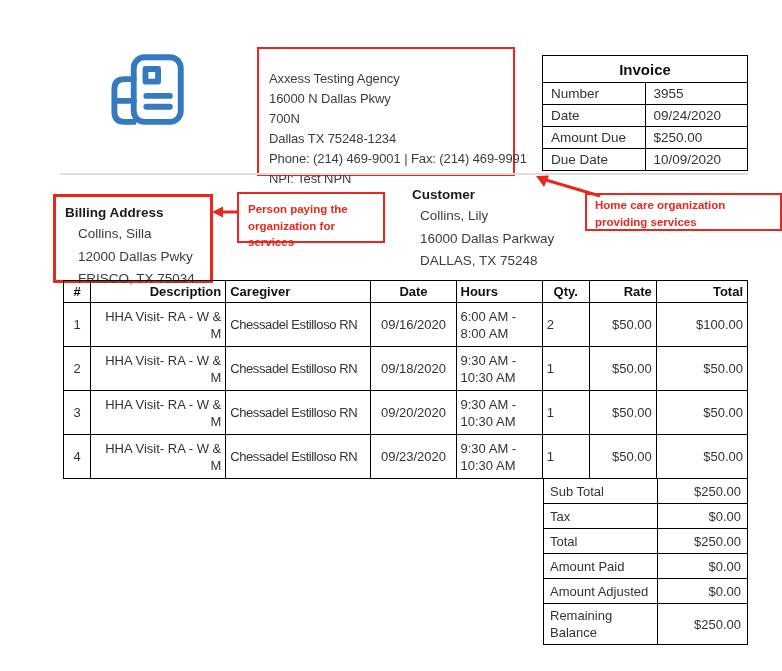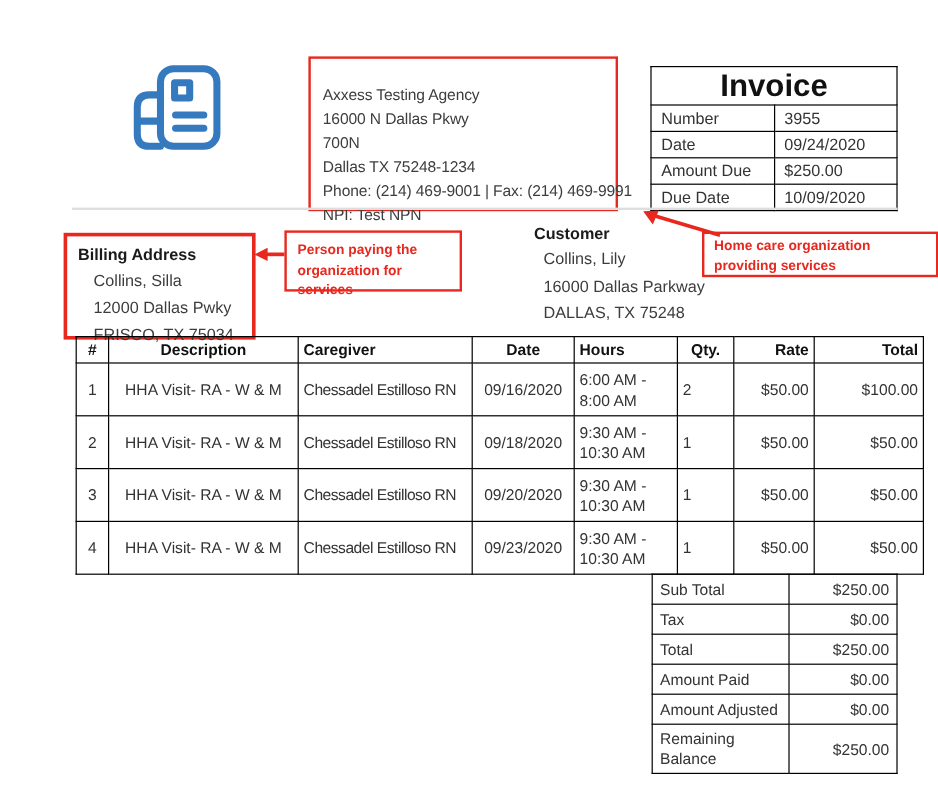--- a/index.html
+++ b/index.html
@@ -15,55 +15,55 @@
     position:absolute; left:257px; top:47px; width:258px; height:129px;
     border:2px solid #e8281e; padding:20px 4px 0 10px;
   }
   .agency-box div { font-size:13px; line-height:20px; letter-spacing:-0.1px; white-space:nowrap; color:#3d3d3d; }
   
   .invoice-meta {
     position:absolute; left:542px; top:55px; width:206px;
     border-collapse:collapse; table-layout:fixed;
   }
   .invoice-meta th, .invoice-meta td { border:1px solid #000; font-size:13.5px; }
-  .invoice-meta th.title { height:27px; font-size:26px; font-weight:bold; color:#111; text-align:center; }
+  .invoice-meta th.title { height:27px; font-size:15px; font-weight:bold; color:#111; text-align:center; }
   .invoice-meta td { height:22px; padding-left:8px; color:#333; }
   .invoice-meta td.lbl { width:108px; }
   
   .divider { position:absolute; left:60px; top:173px; width:688px; height:2px; background:#dedede; }
   
   .billing-box {
     position:absolute; left:53px; top:178px; width:160px; height:89px;
     border:3px solid #e8281e; padding:5px 0 0 9px;margin-top:16px;
   }
   .party-heading { font-size:13.5px; font-weight:bold; color:#1a1a1a; line-height:21px; white-space:nowrap; }
   .party-line { font-size:13.5px; color:#3d3d3d; line-height:22.5px; margin-left:13px; white-space:nowrap; }
   
-  .customer-block { position:absolute; left:445px; top:184px; }
+  .customer-block { position:absolute; left:412px; top:184px; }
   .customer-block .party-line { margin-left:8px; }
   
   .note {
     position:absolute; border:2px solid #e8281e; color:#e8281e;
     font-size:11.5px; font-weight:bold; line-height:16.5px;
   }
   .note-billing { left:237px; top:192px; width:148px; height:51px; padding:7px 4px 0 9px; }
   .note-customer { left:585px; top:193px; width:197px; height:38px; padding:2px 0 0 8px; }
   .arrow-svg { position:absolute; }
   .arrow-billing { left:208px; top:204px; }
   .arrow-customer { left:528px; top:170px; }
   
   .items {
     position:absolute; left:63px; top:280px; width:685px;
     border-collapse:collapse; table-layout:fixed;
   }
   .items th, .items td { border:1px solid #000; font-size:13px; overflow:hidden; }
   .items th { height:22px; font-weight:bold; color:#111; padding:0 4px; }
   .items td { height:44px; color:#333; padding:0 4px; line-height:17px; }
   .c-num   { width:27px;  text-align:center; }
-  .c-desc  { width:158px; text-align:center; }
+  .c-desc  { width:135px; text-align:right; }
   .c-care  { width:145px; text-align:left; }
   .c-date  { width:85px;  text-align:center; }
   .c-hours { width:86px;  text-align:left; }
   .c-qty   { width:47px;  }
   .c-rate  { width:67px;  text-align:right; }
   .c-total { width:91px;  text-align:right; }
   td.c-care { letter-spacing:-0.4px; padding:0 2px 0 4px; }
   
   .totals {
     position:absolute; left:543px; top:478px; width:205px;

